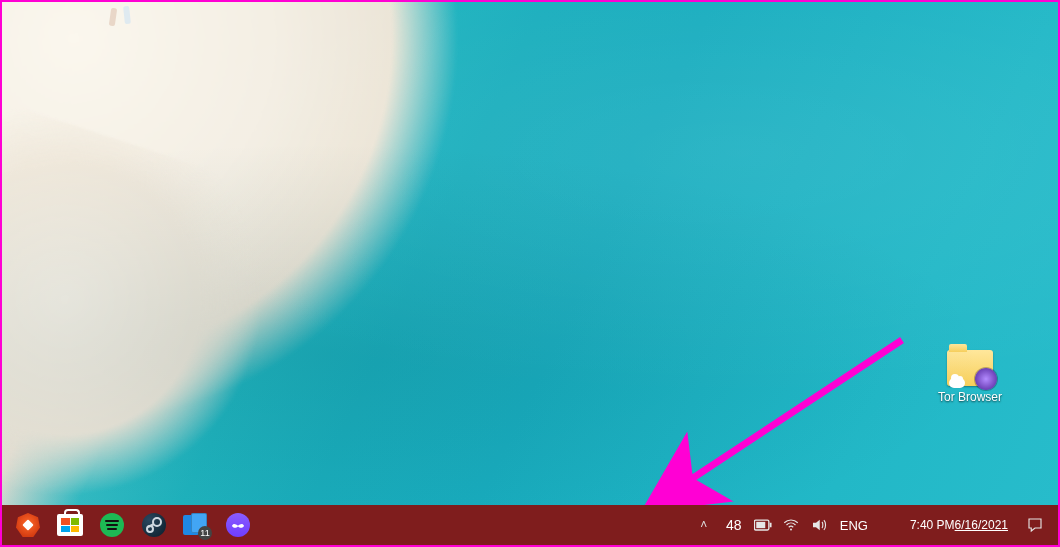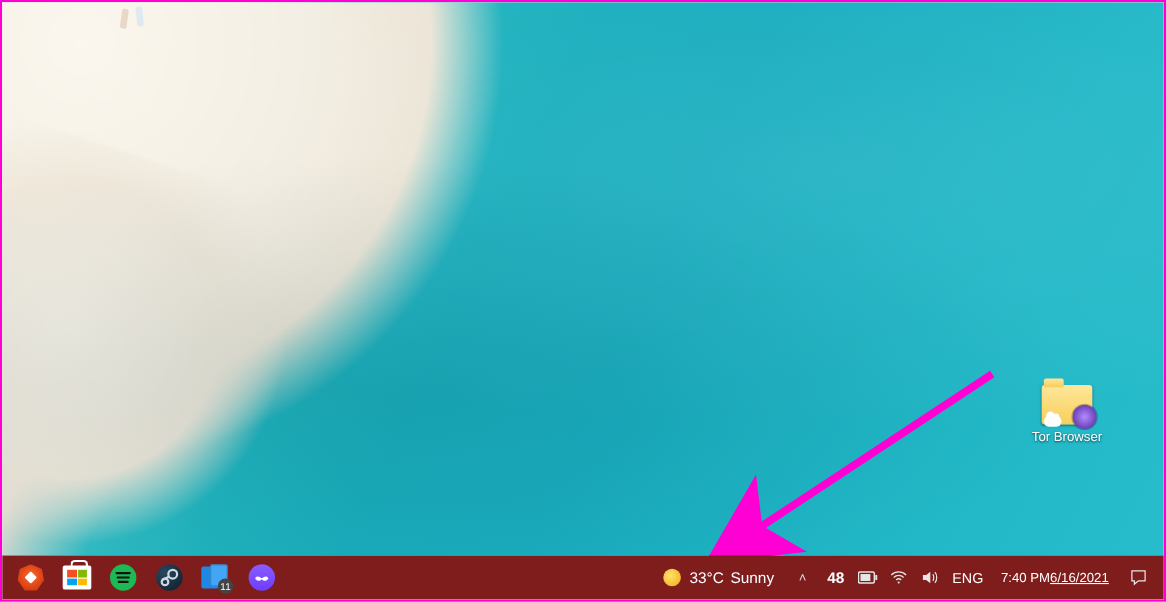--- a/index.html
+++ b/index.html
@@ -139,29 +139,29 @@
 
   .mustache { background: linear-gradient(#8a5cff,#6f3dff); border-radius:50%; }
   .mustache svg path { fill:#fff; }
 
   
   .weather { display:flex; align-items:center; gap:8px; padding: 0 10px; cursor:pointer; height:40px; }
   .sun { width:16px; height:16px; border-radius:50%; background: radial-gradient(circle at 40% 40%, #ffe36b, #f5b92d 70%, #e09a12 100%); }
   .weather .txt { font-size:14px; color:#fff; display:flex; gap:6px; }
 
   .chevron { font-size:12px; color:#ddd; }
-  .count { font-size:14px; color:#fff; padding:0 4px;font-weight:bold; }
+  .count { font-size:14px; color:#fff; padding:0 4px; }
 
   .sys-ico { width:18px; height:18px; display:flex; align-items:center; justify-content:center; color:#e6e6e6; }
   .sys-ico svg { stroke:#e6e6e6; fill:none; stroke-width:1.5; }
 
   .lang { font-size:13px; padding:0 6px; }
 
   .clock { text-align:right; line-height:14px; padding:0 8px; font-size:12px; }
-  .clock .time { display:block; }
+  .clock .time { display:block;margin-left:26px; }
   .clock .date { display:block;text-decoration:underline; }
 
   .action-center svg { stroke:#e6e6e6; fill:none; stroke-width:1.5; }
 
   
   .arrow-annotation { position:absolute; pointer-events:none; }
 </style>
 </head>
 <body>
 
@@ -238,27 +238,20 @@
             <path d="M4 13c2-4 5-2 8 0 3-2 6-4 8 0-1 3-5 4-8 1-3 3-7 2-8-1z"></path>
           </svg>
       </div>
     </div>
   </div>
 
   <div class="tb-spacer"></div>
 
   <div class="tb-right">
 
-    <div class="weather">
-      <span class="sun"></span>
-      <span class="txt">
-        <span>33°C</span>
-        <span>Sunny</span>
-      </span>
-    </div>
 
     <div class="tb-btn" style="min-width:28px">
       <span class="chevron">˄</span>
     </div>
 
     <div class="tb-btn" style="min-width:28px">
       <span class="count">48</span>
     </div>
 
     <div class="tb-btn" style="min-width:26px">

